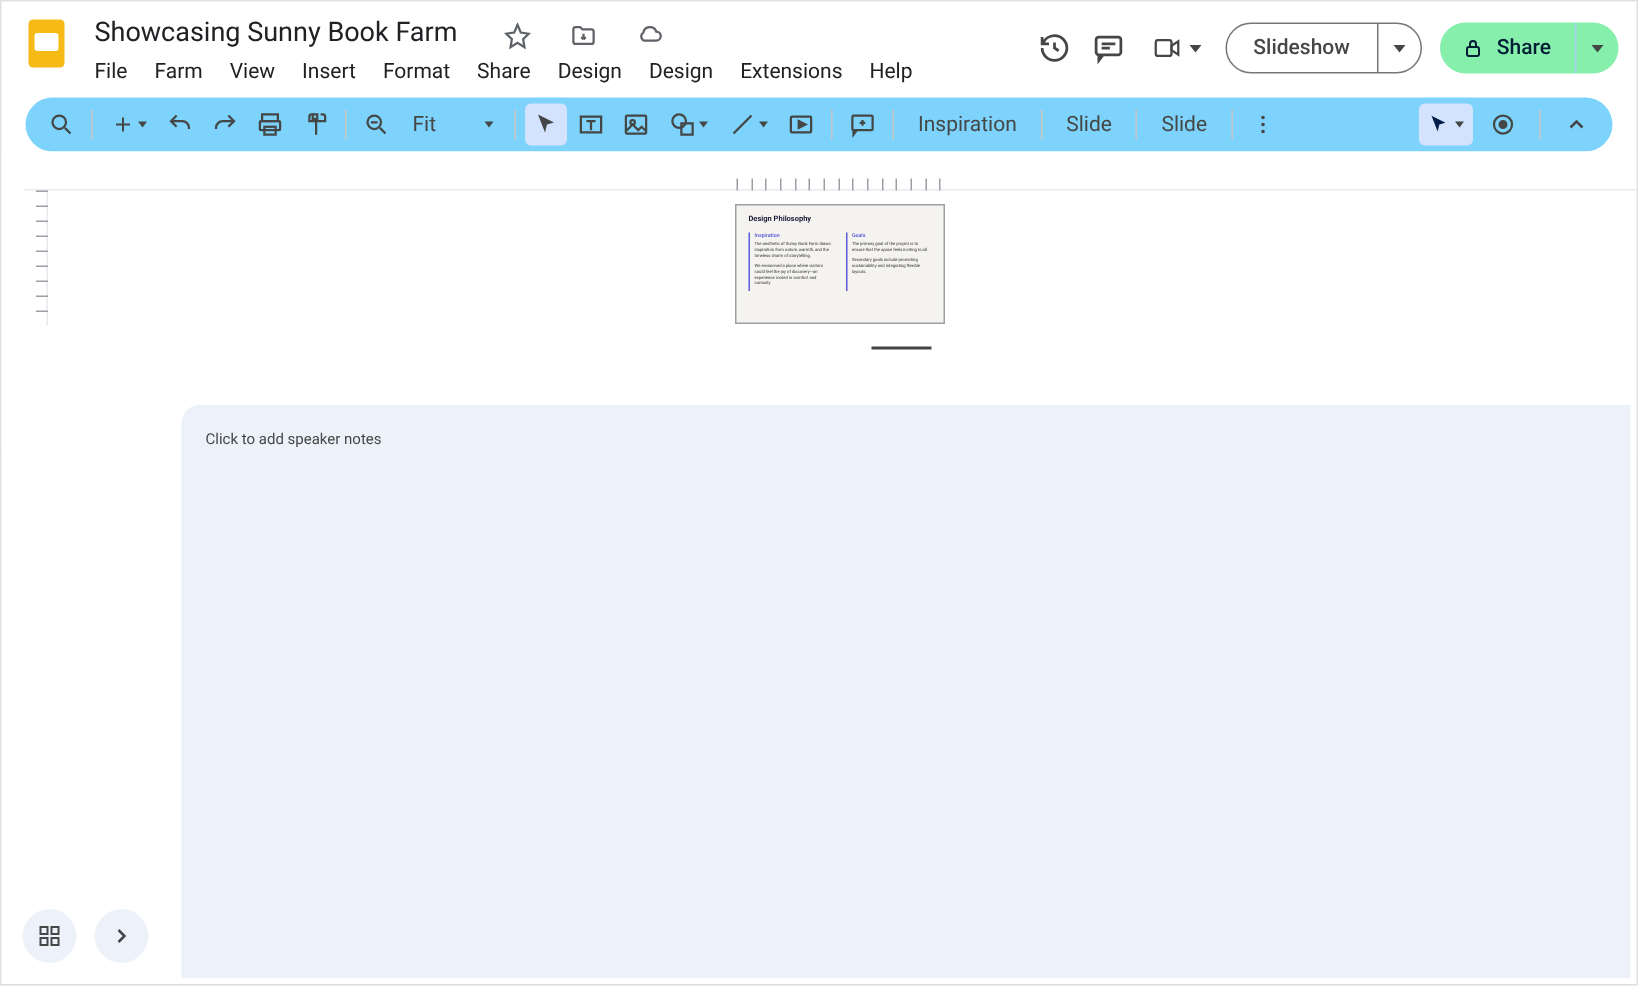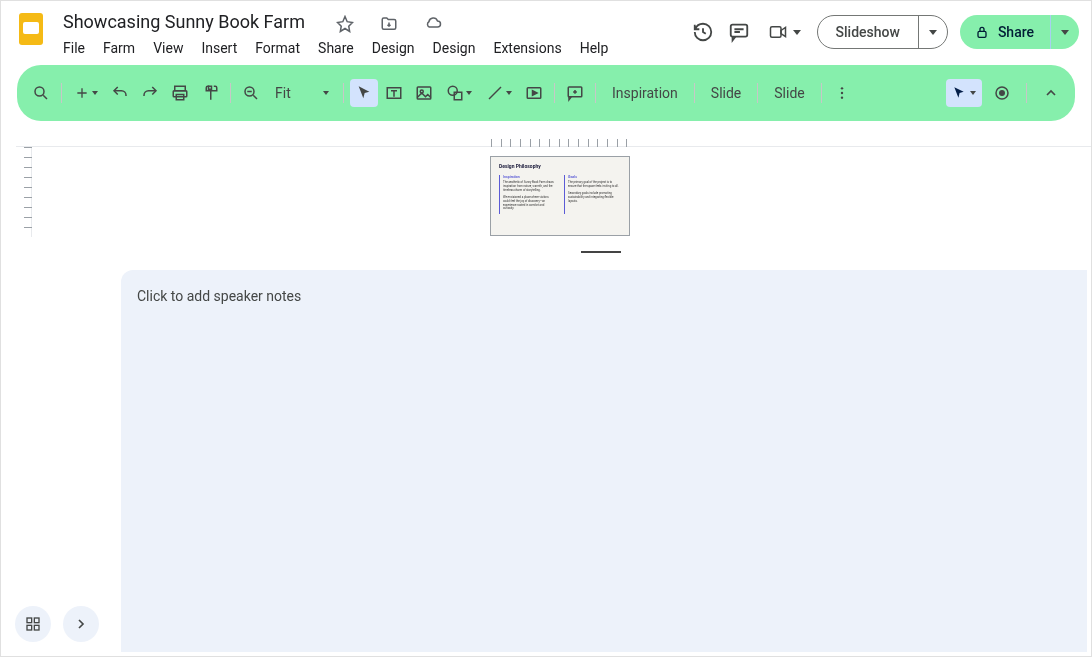--- a/index.html
+++ b/index.html
@@ -17,21 +17,21 @@
 .header-right { margin-left: auto; display: flex; align-items: center; gap: 12px; padding-top: 6px; }
 .hr-icon { width: 24px; height: 24px; color: #444746; display: flex; align-items: center; justify-content: center; cursor: pointer; }
 .video-btn { display: flex; align-items: center; gap: 4px; color: #444746; cursor: pointer; padding: 4px; }
 .slideshow-group { display: flex; border: 1px solid #747775; border-radius: 20px; overflow: hidden; }
 .slideshow-btn { padding: 8px 18px; font-size: 14px; color: #444746; font-weight: 500; cursor: pointer; }
 .slideshow-dd { border-left: 1px solid #747775; padding: 8px 10px; display: flex; align-items: center; cursor: pointer; }
 .share-group { display: flex; background: #86efac; border-radius: 20px; overflow: hidden; }
 .share-btn { padding: 9px 16px 9px 14px; font-size: 14px; color: #001d35; font-weight: 500; display: flex; align-items: center; gap: 8px; cursor: pointer; }
 .share-dd { border-left: 1px solid #a8cff0; padding: 8px 10px; display: flex; align-items: center; cursor: pointer; }
 
-.toolbar { margin: 4px 16px 0 16px; background: #86efac; border-radius: 24px; height: 56px; display: flex; align-items: center; padding: 0 10px; gap: 2px; text-align: center; }
+.toolbar { margin: 4px 16px 0 16px; background: #7dd3fc; border-radius: 24px; height: 36px; display: flex; align-items: center; padding: 0 10px; gap: 2px; text-align: center; }
 .tb-btn { min-width: 28px; height: 28px; border-radius: 4px; display: flex; align-items: center; justify-content: center; color: #444746; cursor: pointer; padding: 0 4px; }
 .tb-btn.active { background: #d3e3fd; }
 .tb-sep { width: 1px; height: 20px; background: #c7c7c7; margin: 0 4px; }
 .tb-dd { display: flex; align-items: center; gap: 2px; padding: 0 6px; height: 28px; cursor: pointer; }
 .tb-text-btn { font-size: 14px; color: #444746; padding: 0 10px; height: 28px; display: flex; align-items: center; cursor: pointer; border-radius: 4px; }
 .zoom-select { font-size: 14px; color: #444746; padding: 0 8px; height: 28px; display: flex; align-items: center; gap: 20px; cursor: pointer; min-width: 70px; justify-content: space-between; }
 .tb-right { margin-left: auto; display: flex; align-items: center; gap: 6px; }
 .tb-pointer-group { display: flex; align-items: center; background: #d3e3fd; border-radius: 4px; height: 28px; padding: 0 6px; gap: 4px; }
 
 .canvas-area { position: relative; height: 200px; background: #fff; margin-top: 0; }
@@ -44,21 +44,21 @@
 
 .slide-thumb { position: absolute; left: 489px; top: 35px; width: 140px; height: 80px; background: #f4f3ef; border: 1px solid #9aa0a6; padding: 6px 8px; font-size: 4px; color: #1a1a3a; }
 .slide-thumb .st-title { font-weight: 700; font-size: 5px; margin-bottom: 6px; }
 .slide-thumb .st-cols { display: flex; gap: 8px; }
 .slide-thumb .st-col { flex: 1; border-left: 1px solid #5b5bd6; padding-left: 3px; }
 .slide-thumb .st-h { color: #5b5bd6; font-size: 3.5px; font-weight: 600; margin-bottom: 2px; }
 .slide-thumb .st-p { font-size: 2.8px; line-height: 1.4; color: #333; margin-bottom: 3px; }
 .slide-underline { position: absolute; left: 580px; top: 130px; width: 40px; height: 2px; background: #444; }
 
 .notes-area { position: absolute; left: 120px; right: 4px; top: 269px; bottom: 4px; background: #edf2fa; border-radius: 12px 0 0 0; padding: 18px 16px; }
-.notes-placeholder { font-size: 14px; color: #444746; }
+.notes-placeholder { font-size: 10px; color: #444746; }
 
 .bottom-left { position: absolute; left: 14px; bottom: 14px; display: flex; gap: 12px; }
 .bl-btn { width: 36px; height: 36px; border-radius: 18px; background: #edf2fa; display: flex; align-items: center; justify-content: center; color: #444746; cursor: pointer; }
 
 svg { display: block; }
 .caret-down { width: 0; height: 0; border-left: 4px solid transparent; border-right: 4px solid transparent; border-top: 5px solid #444746; }
 .caret-down-sm { width: 0; height: 0; border-left: 3px solid transparent; border-right: 3px solid transparent; border-top: 4px solid #444746; }
 </style>
 </head>
 <body>

